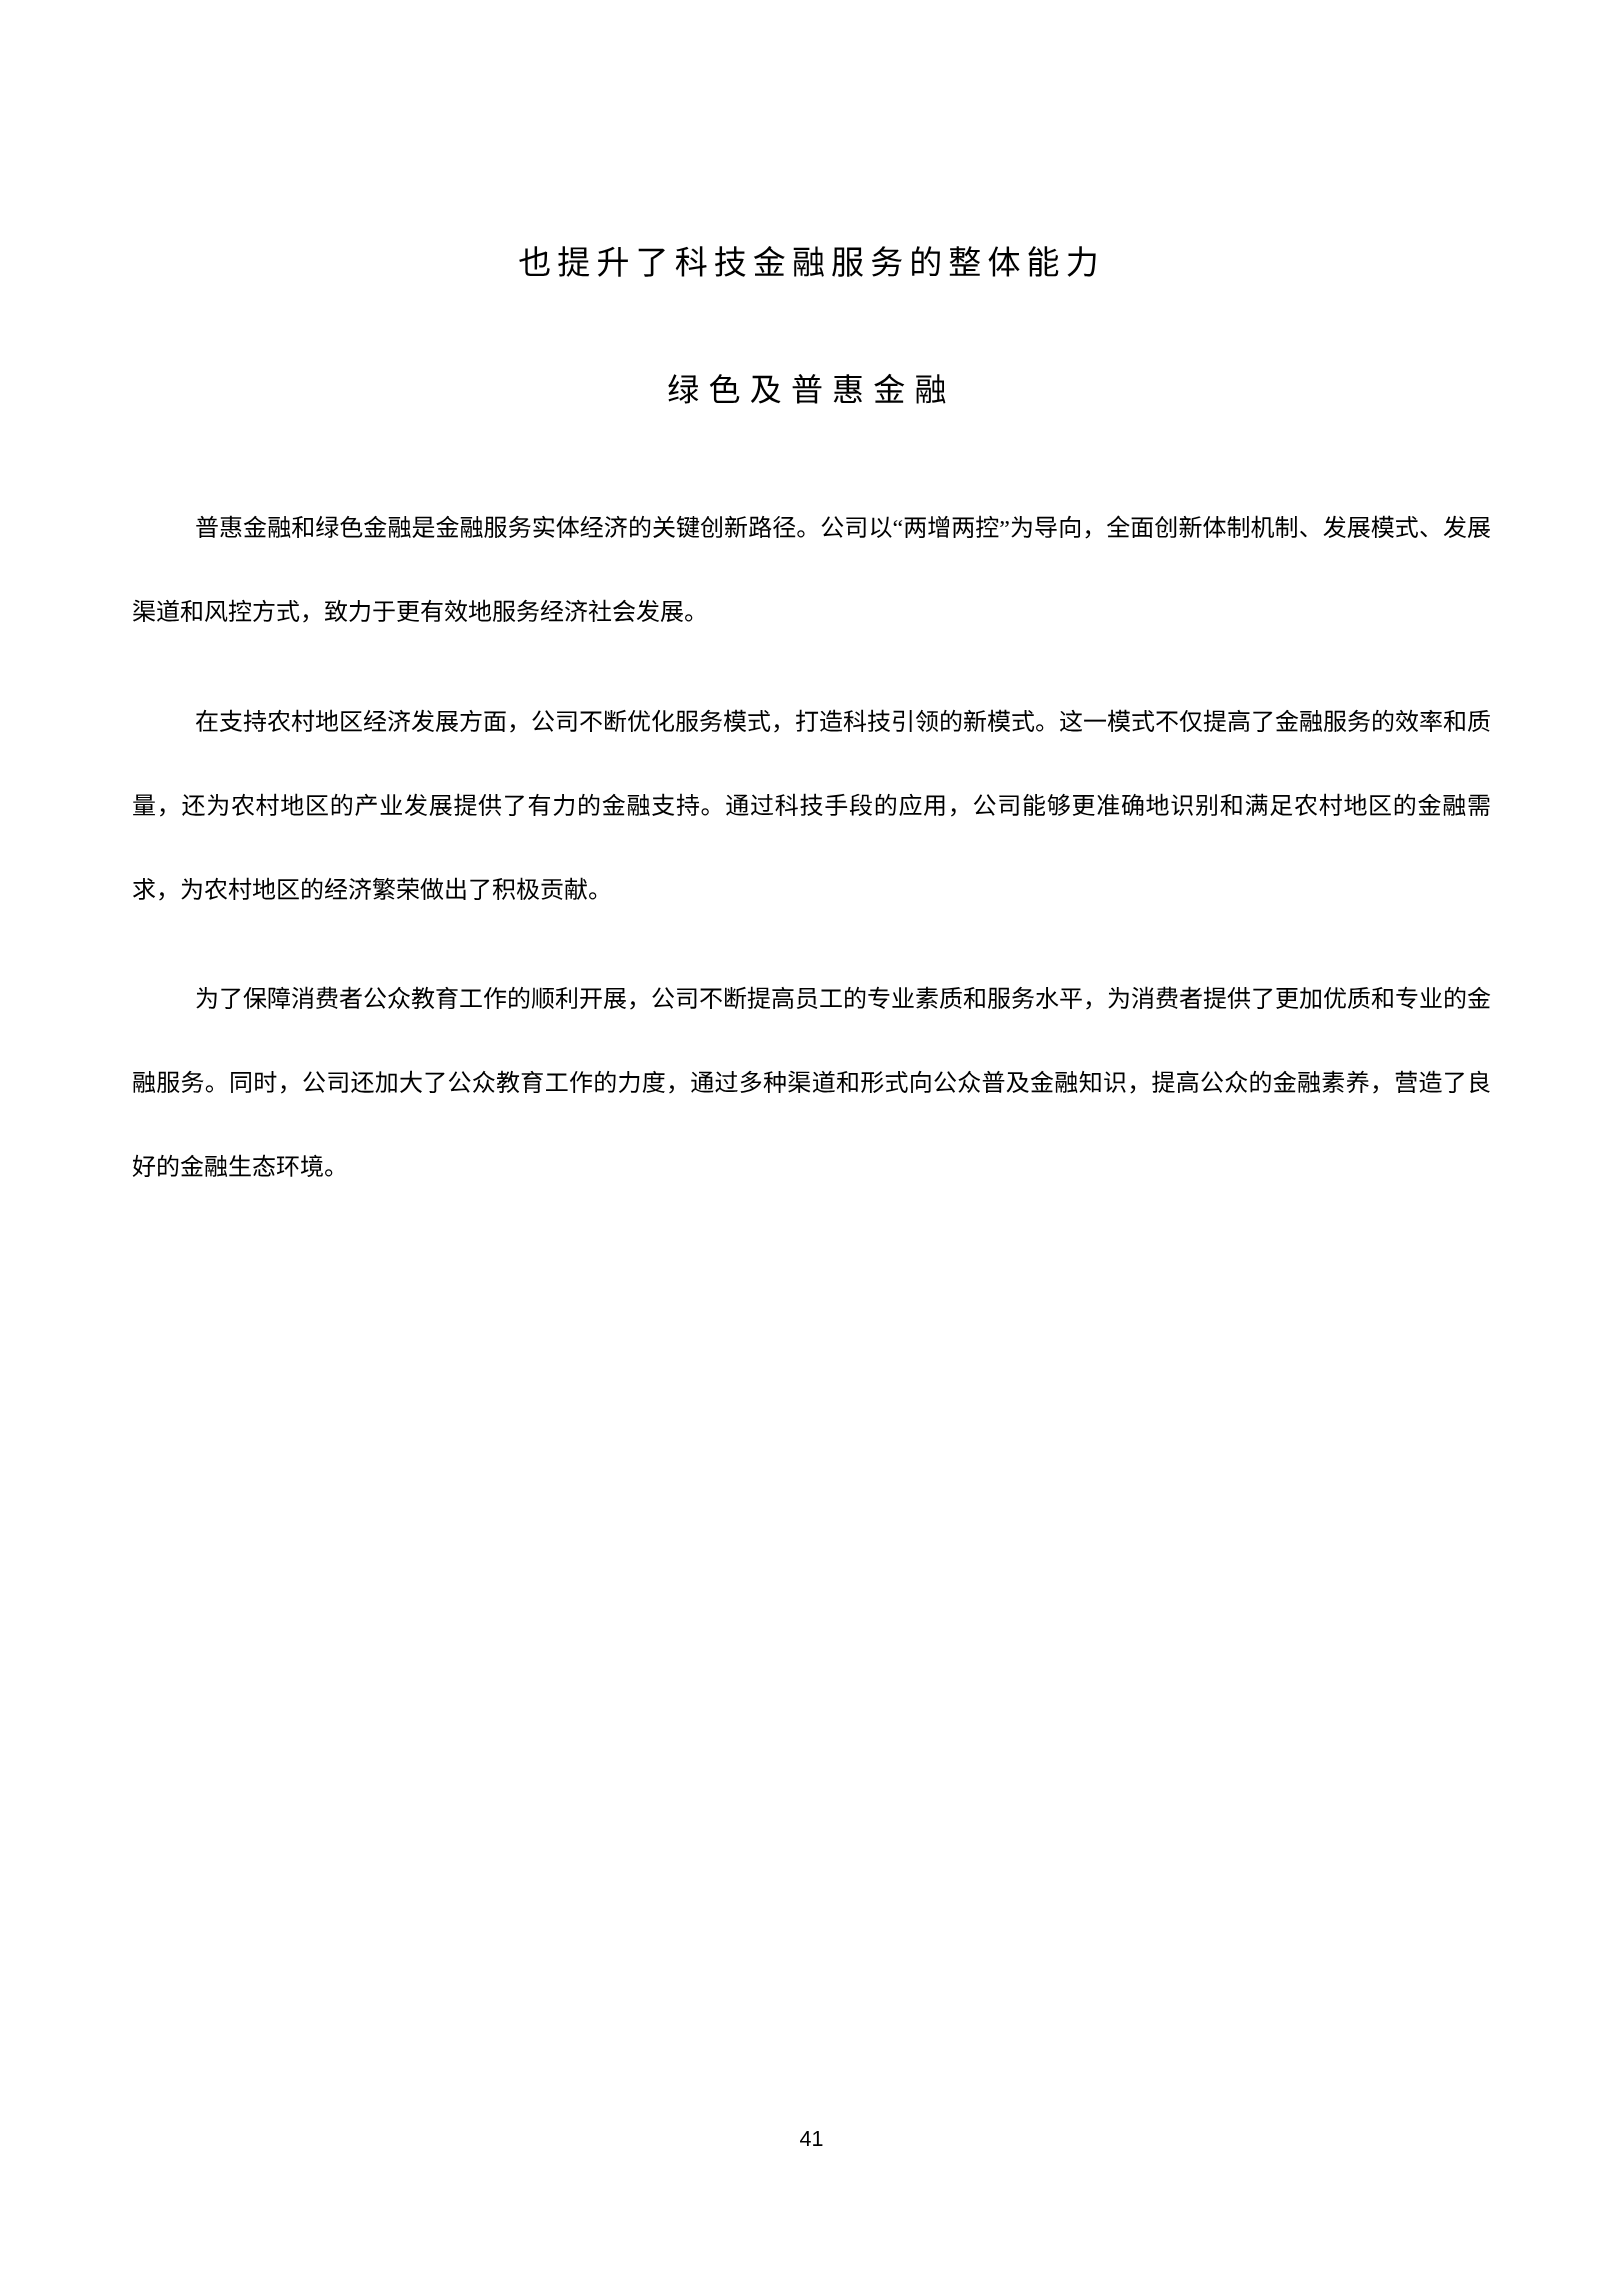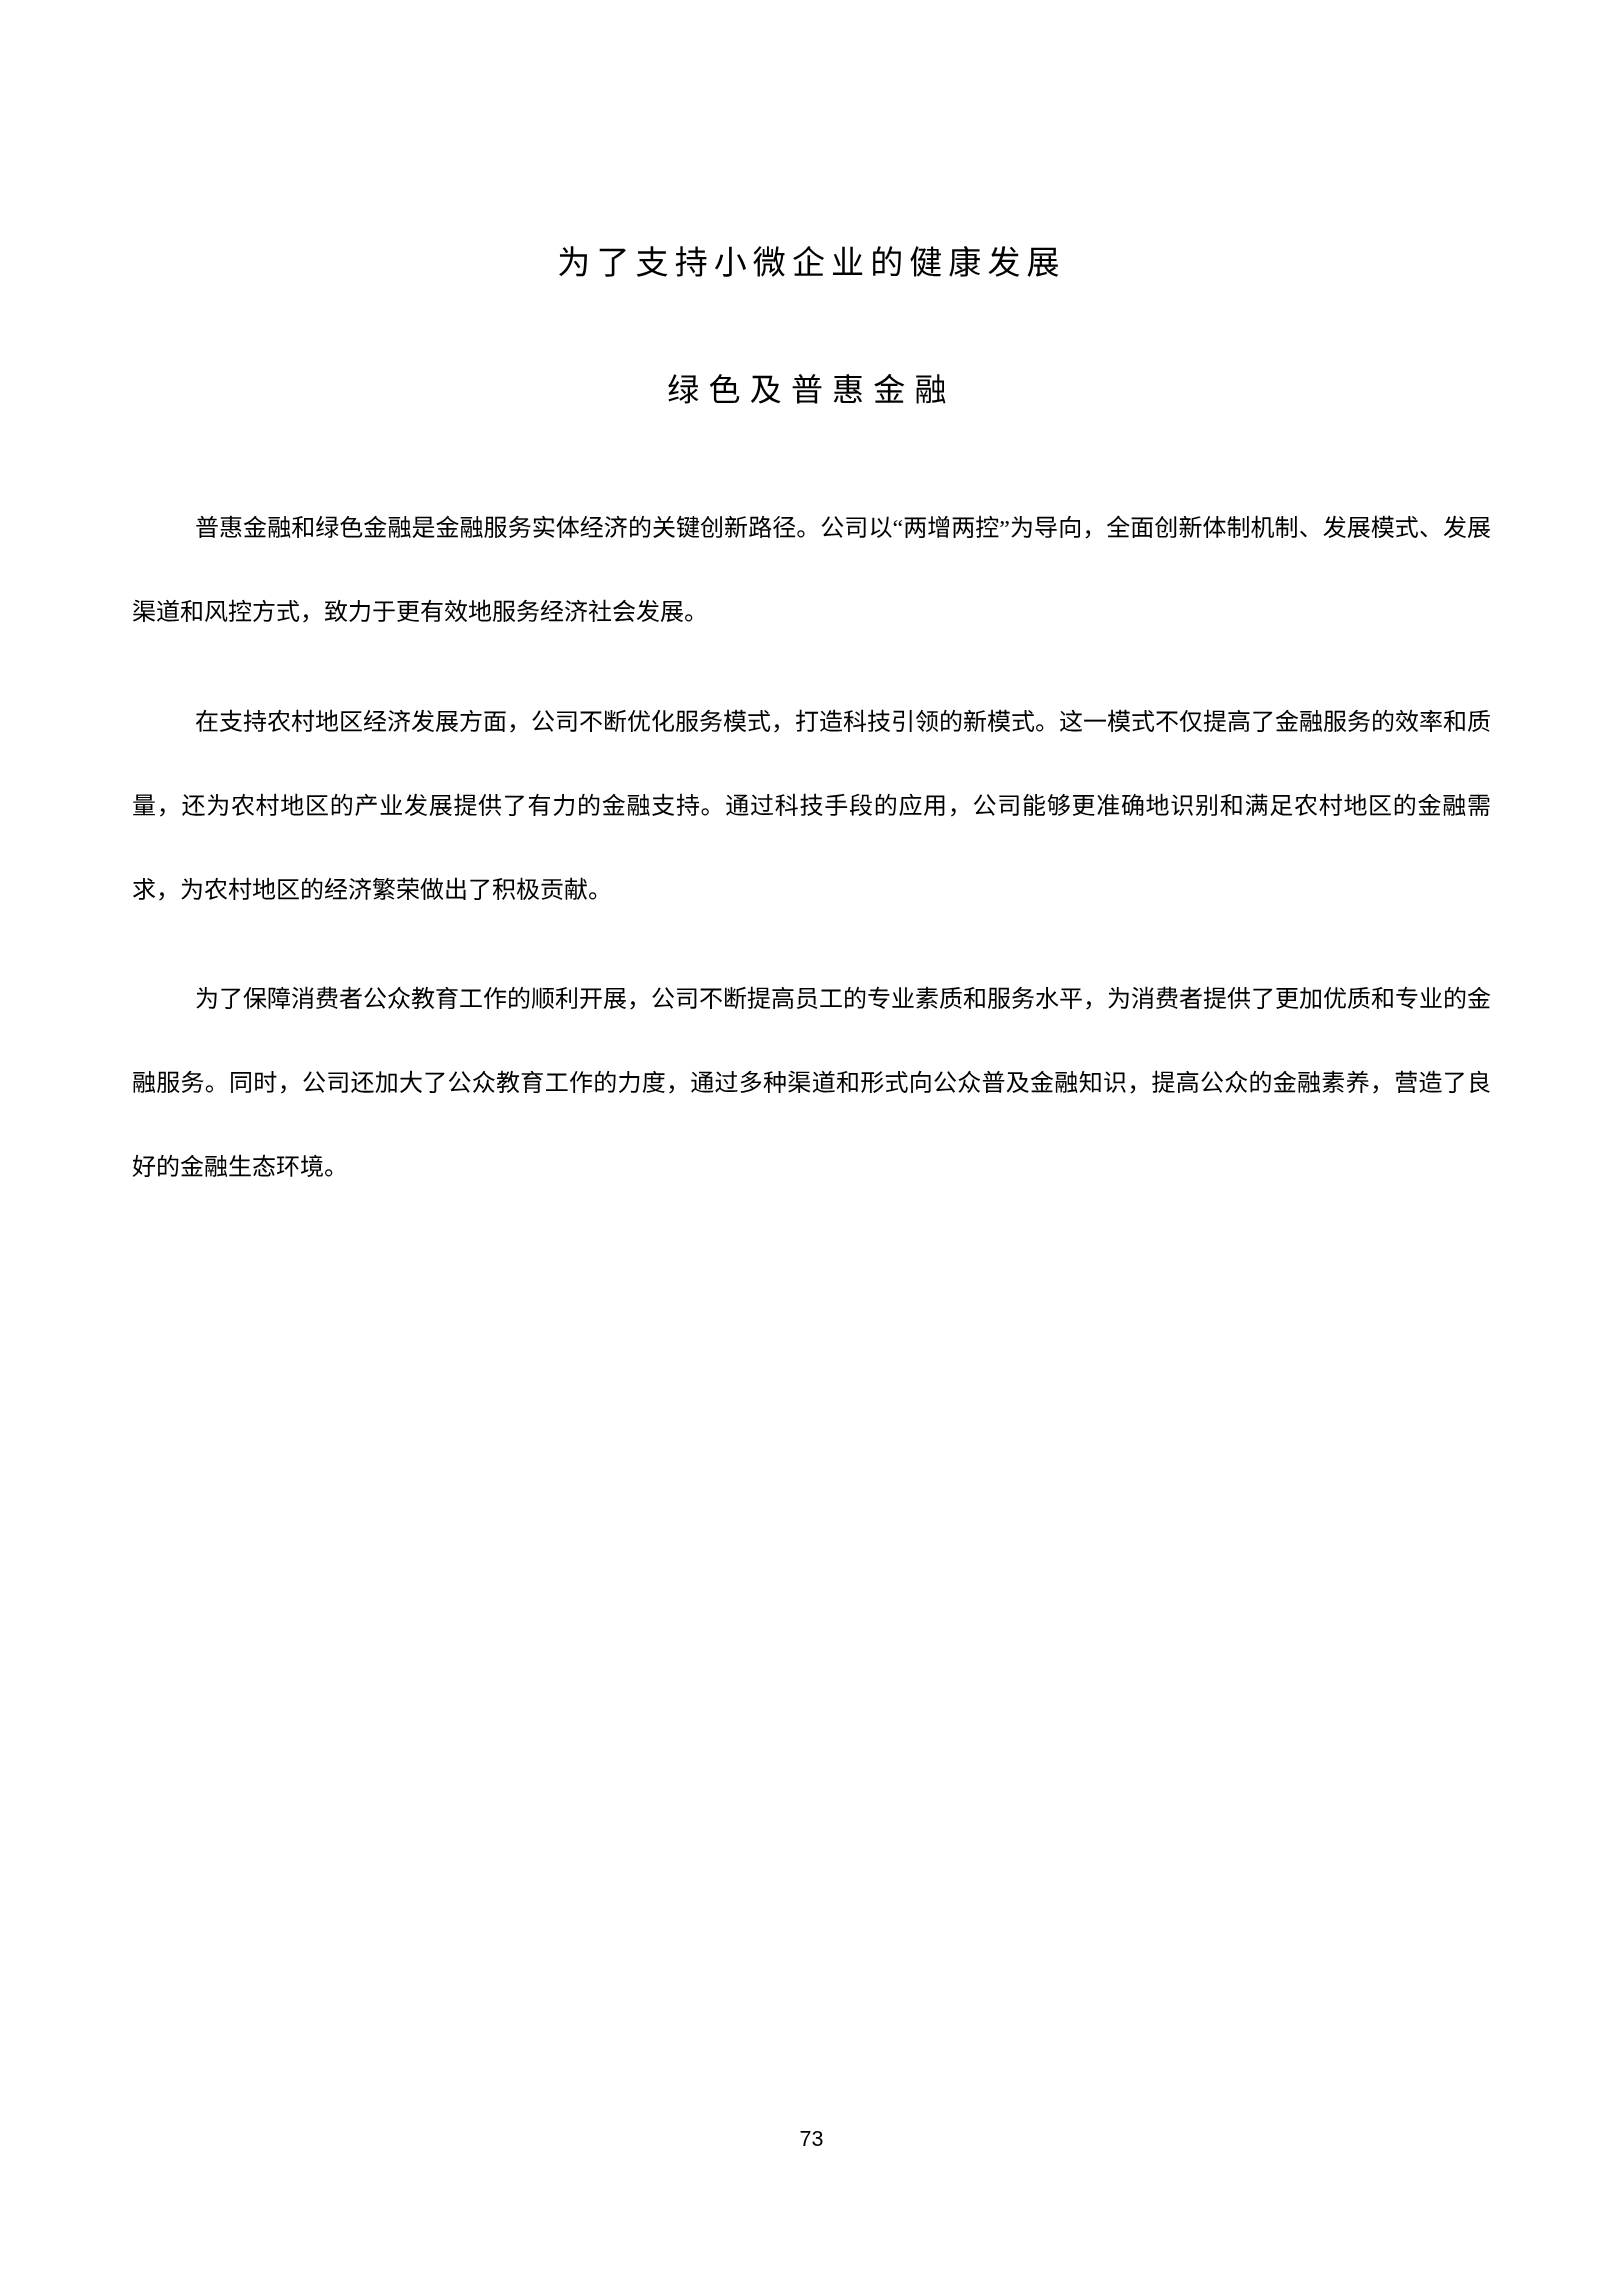--- a/index.html
+++ b/index.html
@@ -57,26 +57,26 @@
     font-size: 21.5px;
     line-height: 25.6px;
     color: #000000;
   }
 </style>
 </head>
 <body>
 
 <div class="page">
 
-  <div class="company-name">为了支持小微企业的健康发展</div>
+  <div class="company-name">也提升了科技金融服务的整体能力</div>
 
   <div class="doc-title">绿色及普惠金融</div>
 
   <div class="doc-body">
     <p>普惠金融和绿色金融是金融服务实体经济的关键创新路径。公司以“两增两控”为导向，全面创新体制机制、发展模式、发展渠道和风控方式，致力于更有效地服务经济社会发展。</p>
     <p>在支持农村地区经济发展方面，公司不断优化服务模式，打造科技引领的新模式。这一模式不仅提高了金融服务的效率和质量，还为农村地区的产业发展提供了有力的金融支持。通过科技手段的应用，公司能够更准确地识别和满足农村地区的金融需求，为农村地区的经济繁荣做出了积极贡献。</p>
     <p>为了保障消费者公众教育工作的顺利开展，公司不断提高员工的专业素质和服务水平，为消费者提供了更加优质和专业的金融服务。同时，公司还加大了公众教育工作的力度，通过多种渠道和形式向公众普及金融知识，提高公众的金融素养，营造了良好的金融生态环境。</p>
   </div>
 
-  <div class="page-number">73</div>
+  <div class="page-number">41</div>
 
 </div>
 
 
 </body></html>

